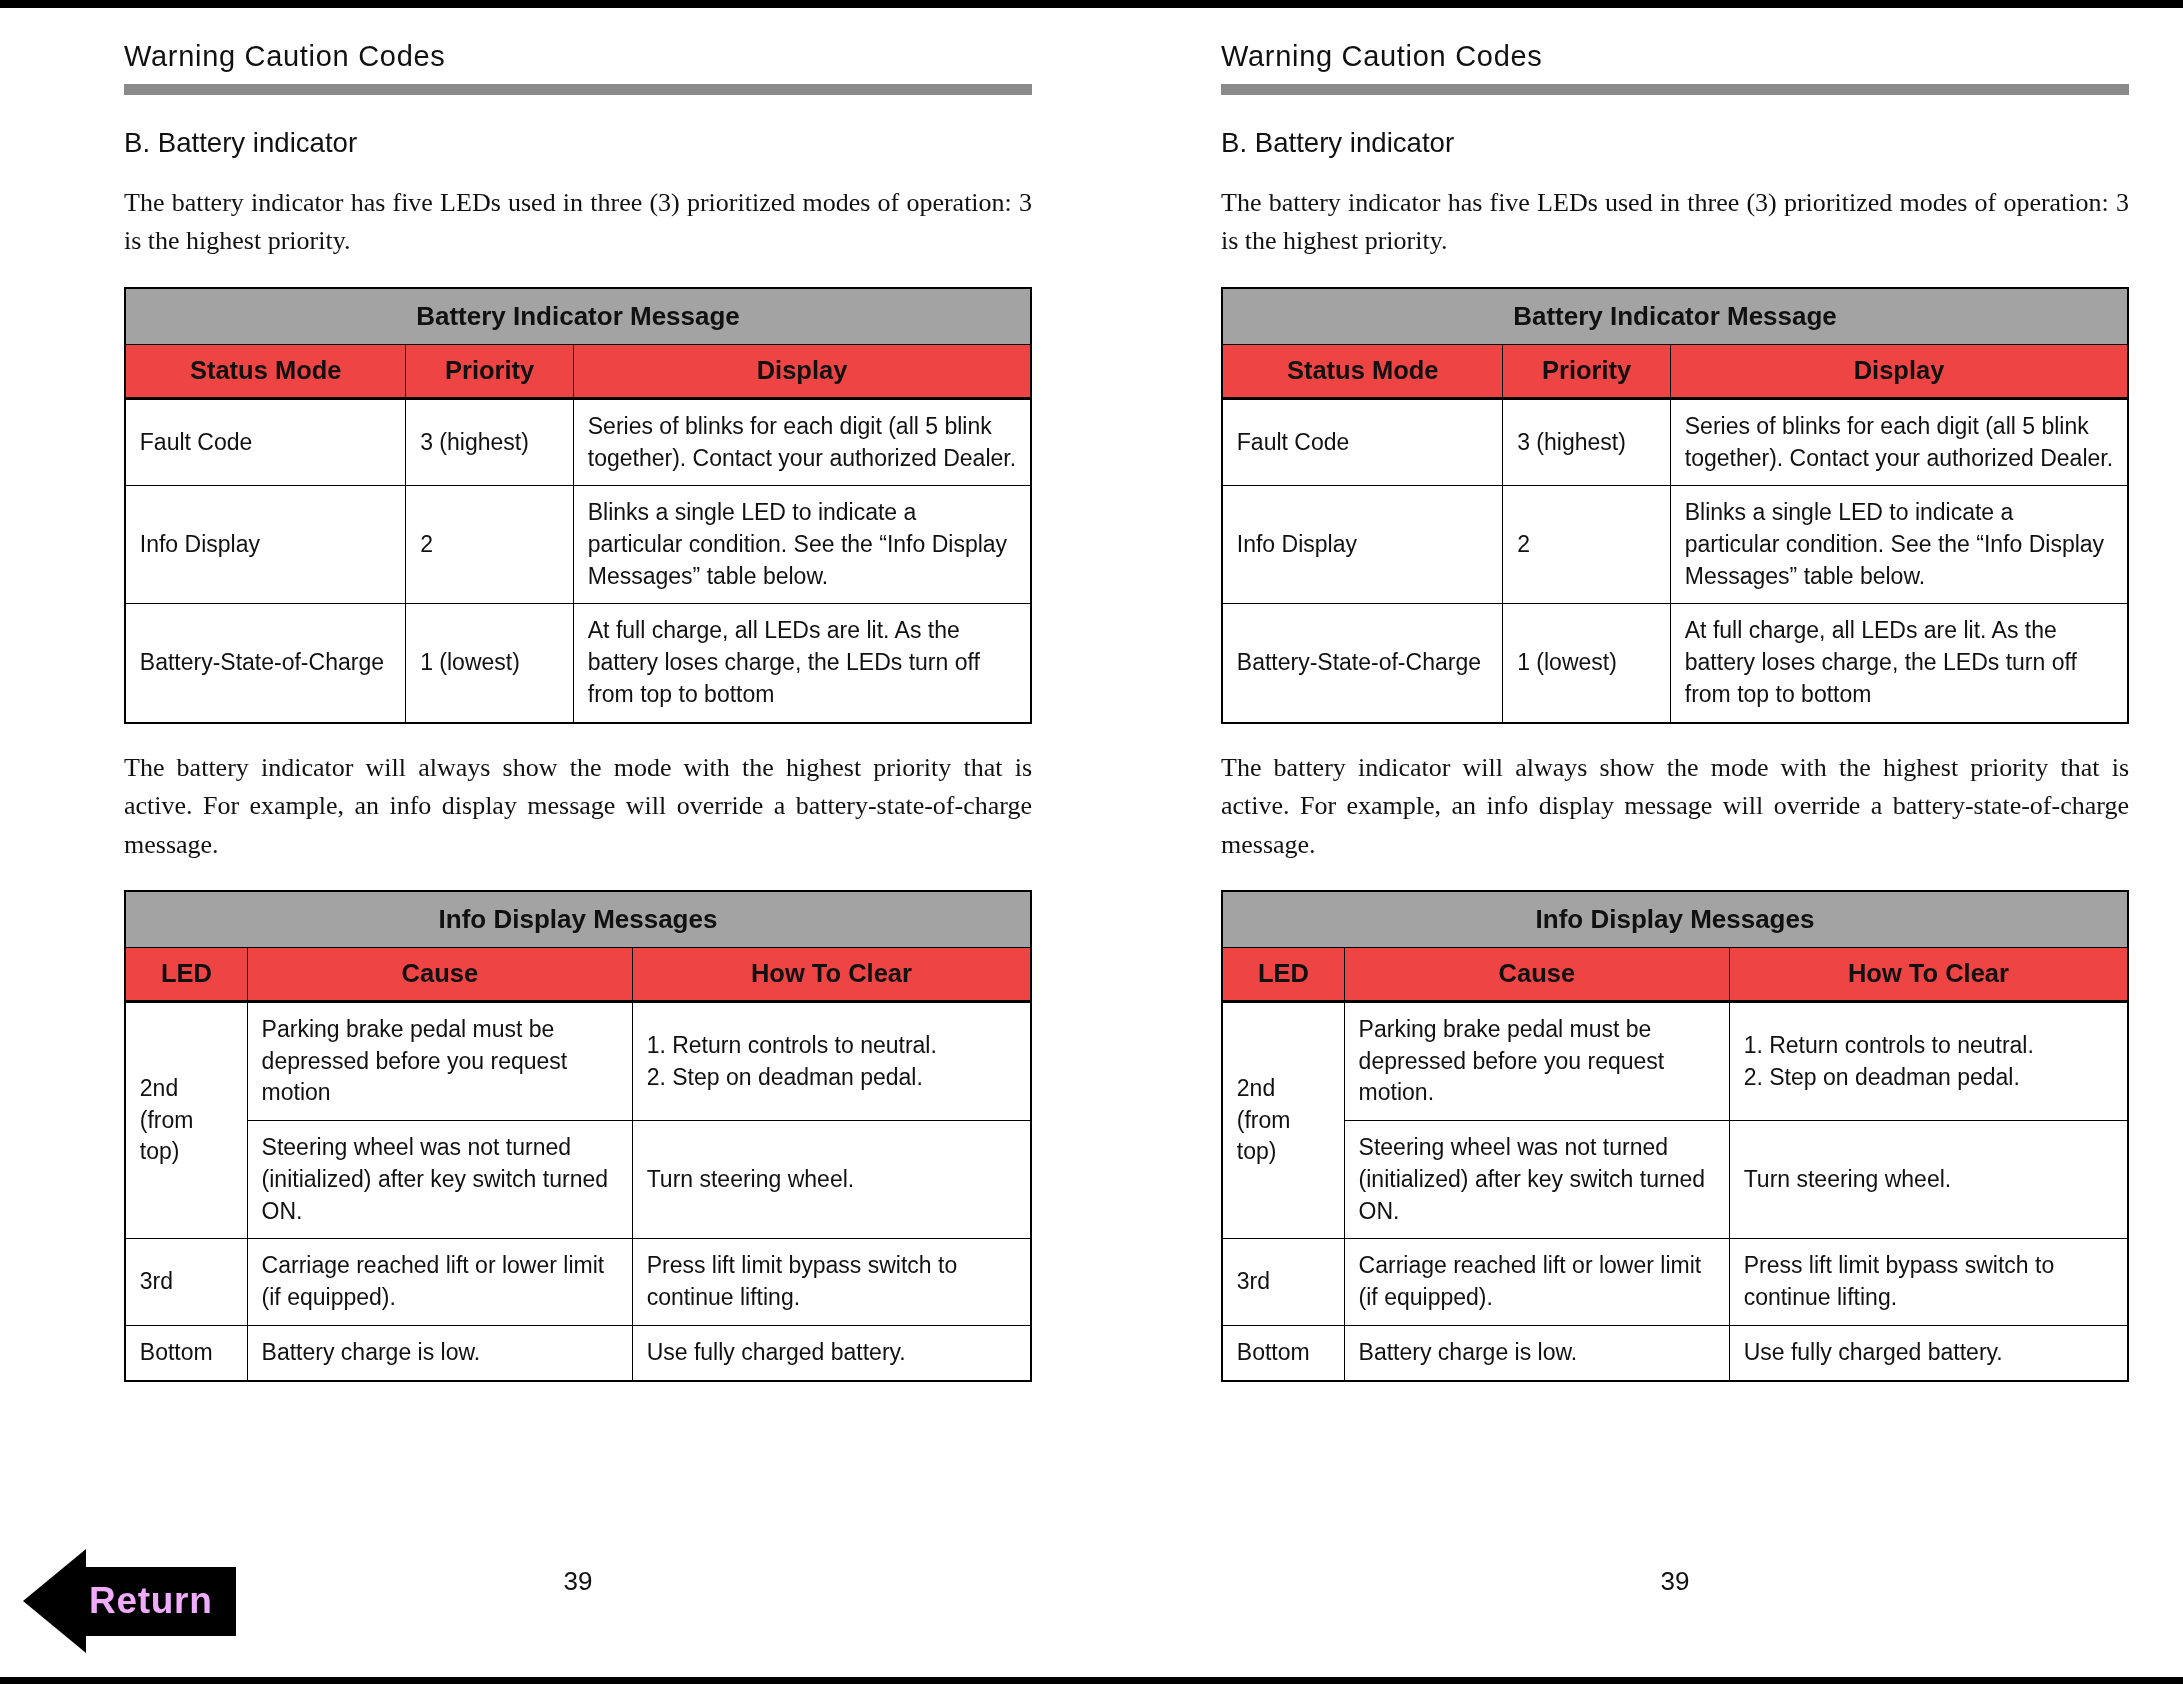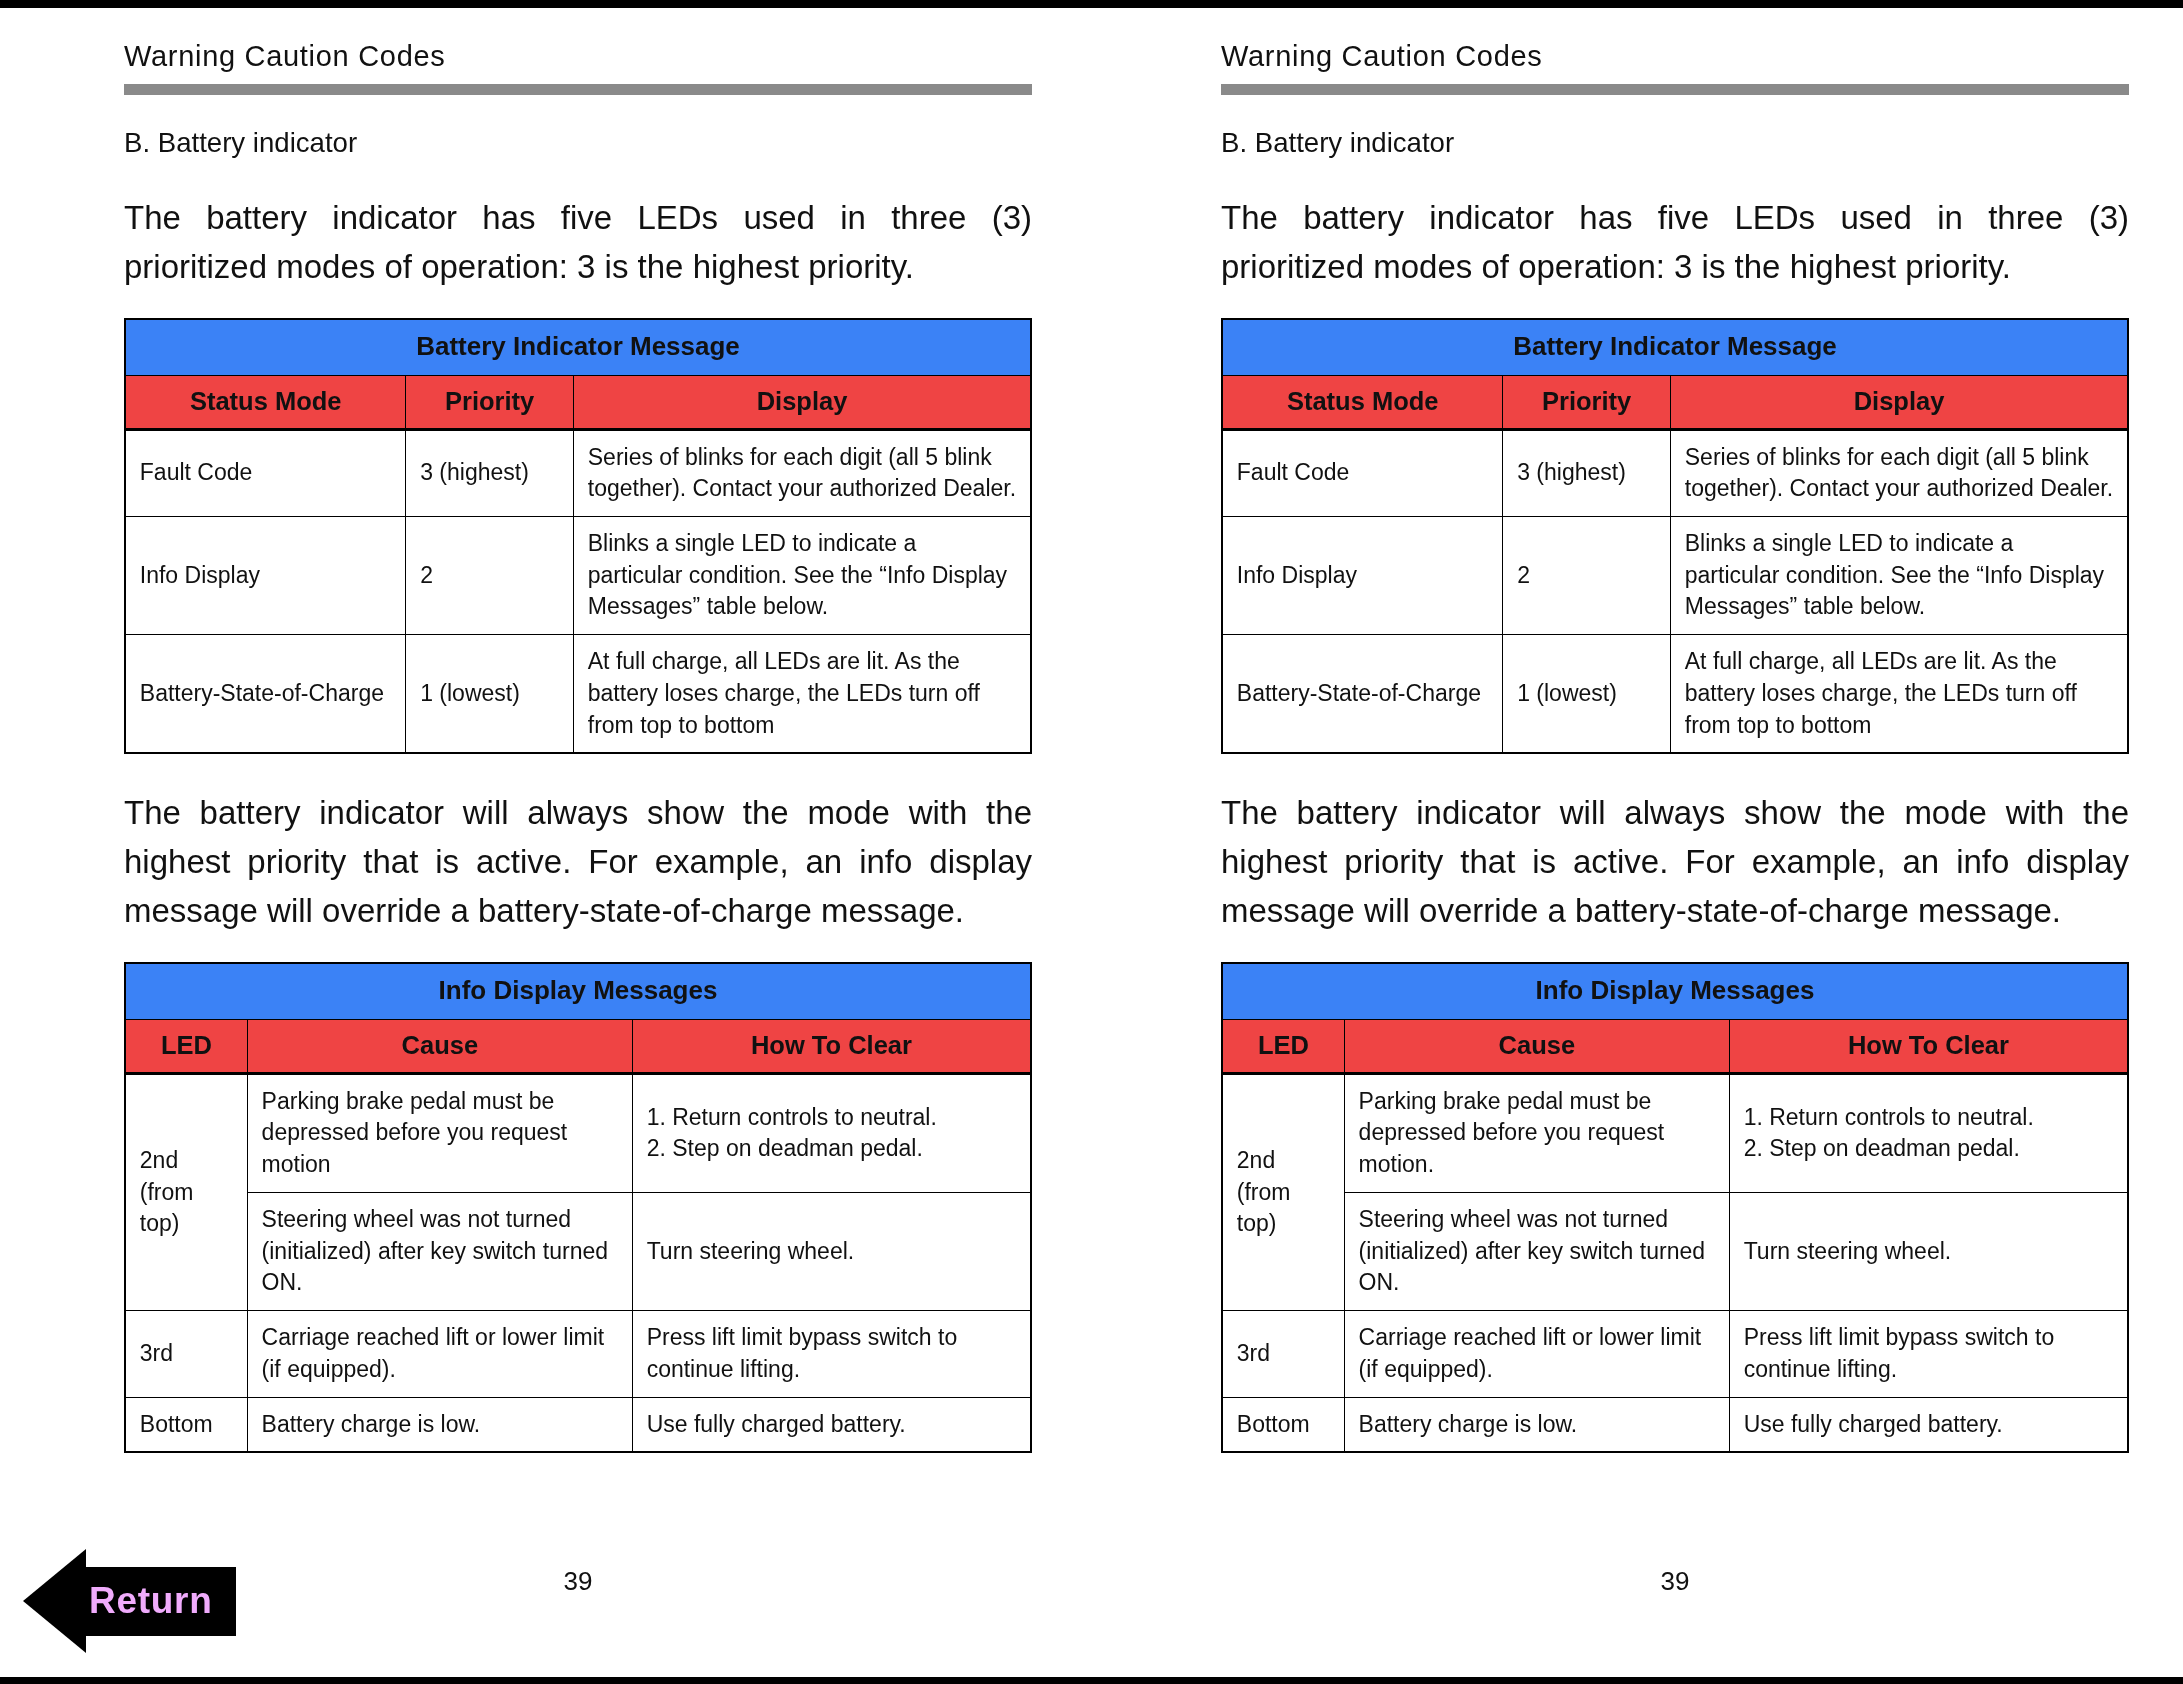--- a/index.html
+++ b/index.html
@@ -13,25 +13,25 @@
   .edge-bottom{bottom:0;height:6.9px;}
 
   .col{position:absolute;top:40px;width:908px;}
   .col-left{left:124px;}
   .col-right{left:1221px;}
 
   .col-title{font-size:29px;font-weight:normal;text-align:left;letter-spacing:0.7px;}
   .title-bar{height:11px;background:#8a8a8a;margin-top:11px;}
 
   .section-heading{font-size:27.6px;font-weight:normal;margin-top:32px;}
-  .para{font-size:33px;line-height:1.48;text-align:justify;margin-top:35px;}
+  .para{font-size:26px;line-height:1.48;text-align:justify;margin-top:25px;font-family:Liberation Serif, serif;}
 
   table{width:100%;border-collapse:collapse;border:2.8px solid #000;margin-top:26px;}
   td,th{border:1.4px solid #000;font-size:23px;line-height:1.38;padding:11px 13.8px;vertical-align:middle;text-align:left;}
-  .tbl-title{background:#3b82f6;font-size:26px;font-weight:bold;text-align:center;padding:9.6px 6.9px;}
+  .tbl-title{background:#a3a3a3;font-size:26px;font-weight:bold;text-align:center;padding:9.6px 6.9px;}
   .tbl-head th{background:#ef4444;font-size:25.5px;font-weight:bold;text-align:center;border-bottom:3.4px solid #000;padding:8.3px 6.9px;}
   .t1 .c-status{width:31%;}
   .t1 .c-priority{width:18.5%;}
   .t1 .c-display{width:50.5%;}
   .t2 .c-led{width:13.5%;}
   .t2 .c-cause{width:42.5%;}
   .t2 .c-clear{width:44%;margin-left:16px;}
   .pre{white-space:pre-line;}
 
   .page-number{position:absolute;top:1526px;left:0;right:0;text-align:center;font-size:26px;}

